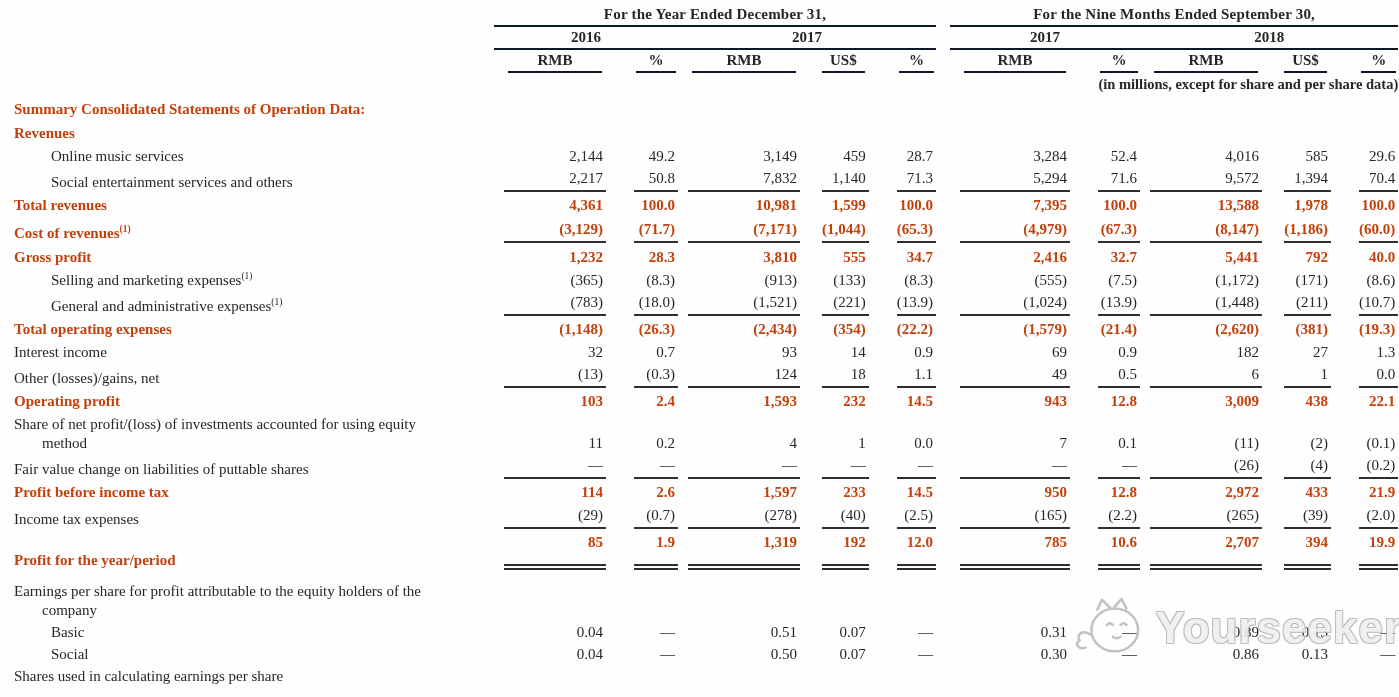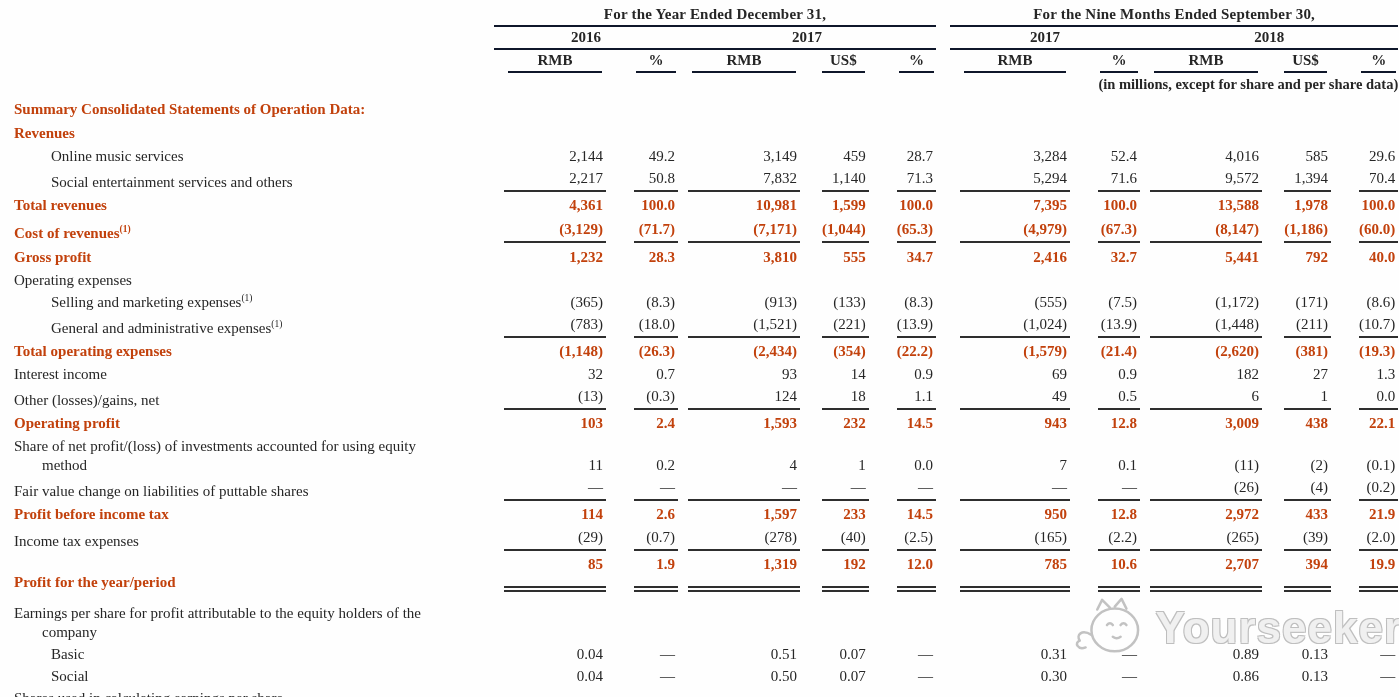--- a/index.html
+++ b/index.html
@@ -297,23 +297,20 @@
           <div class="cellin">5,441</div>
         </td>
         <td class="num c-usd">
           <div class="cellin">792</div>
         </td>
         <td class="num c-pct">
           <div class="cellin">40.0</div>
         </td>
       </tr>
       <tr>
-        <td class="lbl" colspan="12"><span>Operating expenses</span></td>
-      </tr>
-      <tr>
         <td class="lbl ind1"><span>Selling and marketing expenses</span><sup>(1)</sup></td>
         <td class="num c-rmb">
           <div class="cellin">(365)</div>
         </td>
         <td class="num c-pct">
           <div class="cellin">(8.3)</div>
         </td>
         <td class="num c-rmb">
           <div class="cellin">(913)</div>
         </td>

